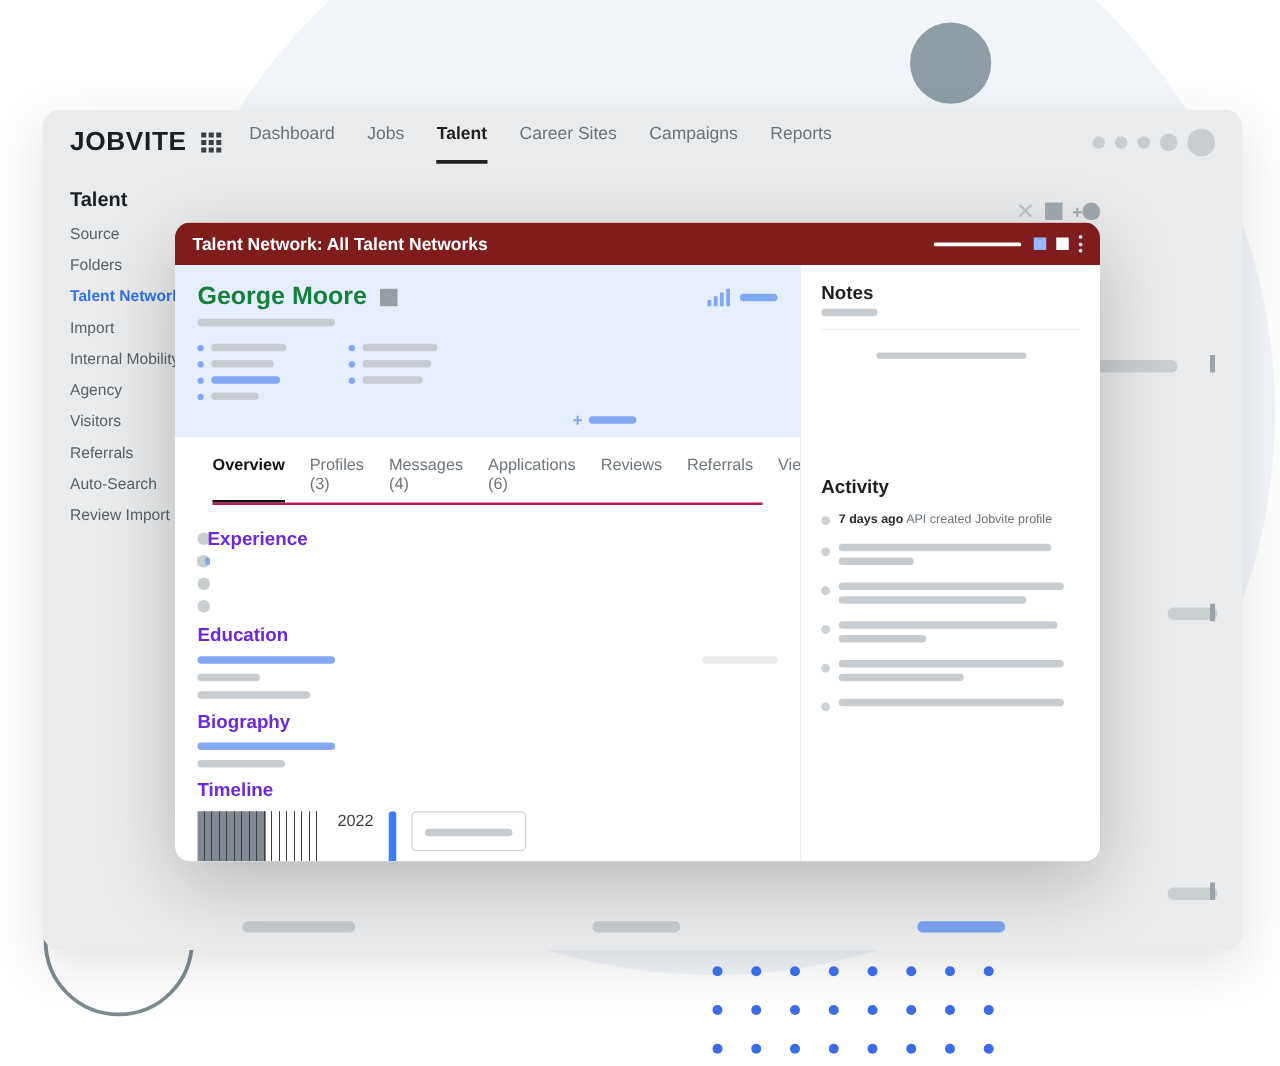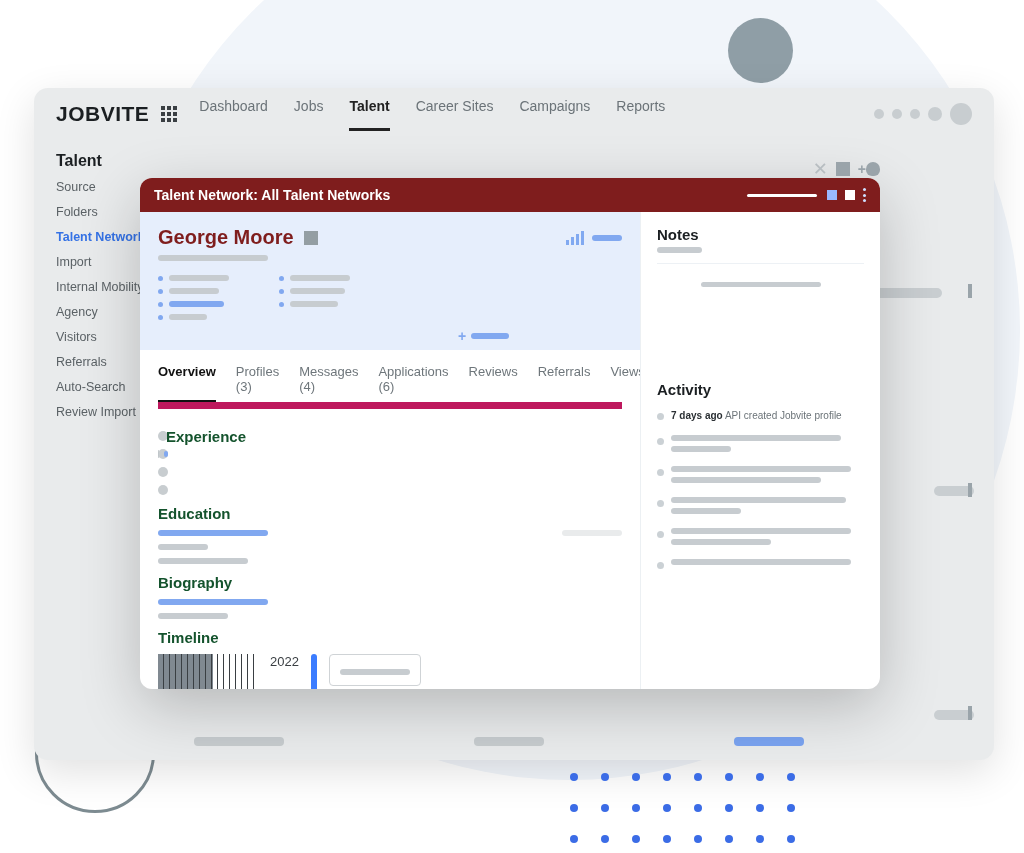--- a/index.html
+++ b/index.html
@@ -46,40 +46,40 @@
   .modal-header{height:34px;background:#7f1d1d;display:flex;align-items:center;padding:0 14px;color:#fff;font-size:14px;font-weight:600;}
   .modal-header .line{margin-left:auto;width:70px;height:3px;background:#fff;border-radius:2px;}
   .hdr-icons{display:flex;gap:8px;align-items:center;margin-left:10px;}
   .hdr-sq{width:10px;height:10px;background:#9ab8ff;}
   .hdr-sq.active{background:#fff;}
   .vdots{width:3px;height:14px;display:flex;flex-direction:column;justify-content:space-between;}.vdots i{width:3px;height:3px;border-radius:50%;background:#cfe0ff;}
 
   .modal-body{flex:1;display:flex;overflow:hidden;}
   .panel-left{flex:1;display:flex;flex-direction:column;overflow:hidden;}
   .profile-head{background:#e6eefc;padding:14px 18px 6px;}
-  .name{font-weight:800;font-size:20px;color:#7f1d1d;display:flex;align-items:center;gap:10px;}
+  .name{font-weight:800;font-size:20px;color:#15803d;display:flex;align-items:center;gap:10px;}
   .name .sq{width:14px;height:14px;background:#949ea3;}
   .sig-icon{display:flex;align-items:flex-end;gap:2px;}
   .sig-icon i{width:3px;background:#81a9f1;}.sig-icon i:nth-child(1){height:5px}.sig-icon i:nth-child(2){height:8px}.sig-icon i:nth-child(3){height:11px}.sig-icon i:nth-child(4){height:14px}
   .ph{background:#c7ccd0;height:6px;border-radius:3px;}
   .ph.blue{background:#81a8f0;}
   .info-cols{display:flex;gap:50px;margin-top:14px;}
   .info-col{display:flex;flex-direction:column;gap:7px;}
   .info-col .r{display:flex;align-items:center;gap:6px;}
   .info-col .r:before{content:"";width:5px;height:5px;border-radius:50%;background:#81a8f0;}
   .addlink{display:flex;align-items:center;gap:5px;margin:8px 0 0 300px;}
   .addlink:before{content:"+";color:#81a8f0;font-weight:900;font-size:14px;}
   .addlink i{width:38px;height:6px;background:#81a8f0;border-radius:3px;}
 
-  .tabs{display:flex;gap:20px;margin:14px 18px 0;border-bottom:7px solid #be185d;font-size:13px;color:#6e767b;}
+  .tabs{display:flex;gap:20px;margin:14px 30px 0;border-bottom:2px solid #be185d;font-size:13px;color:#6e767b;}
   .tabs span{padding-bottom:8px;cursor:pointer;}
   .tabs span.active{color:#111;font-weight:700;border-bottom:2px solid #111;}
 
   .scroll{padding:12px 18px;overflow:hidden;}
-  .sec-title{font-weight:800;font-size:15px;color:#14532d;margin:10px 0 8px;display:flex;align-items:center;gap:8px;}
+  .sec-title{font-weight:800;font-size:15px;color:#6d28d9;margin:10px 0 8px;display:flex;align-items:center;gap:8px;}
   .sec-title.dot:before{content:"";width:8px;height:8px;border-radius:50%;background:#c0c6ca;}
   .line-row{display:flex;align-items:center;gap:6px;margin-bottom:8px;}
   .line-row.dot:before{content:"";width:8px;height:8px;border-radius:50%;background:#c0c6ca;}
   .tl{display:flex;align-items:flex-start;gap:12px;margin-top:6px;}
   .tl-block{width:100px;height:44px;background:linear-gradient(90deg,#808991 55%,transparent 55%);position:relative;}
   .tl-block:after{content:"";position:absolute;inset:0;background:repeating-linear-gradient(90deg,transparent 0 5px,#3a3f43 5px 6px);}
   .tl-year{font-size:13px;color:#3a3f43;}
   .tl-bar{width:6px;height:44px;background:#3b7cff;border-radius:3px;}
   .tl-box{border:1px solid #cfd3d6;border-radius:4px;padding:6px 10px;}
 

